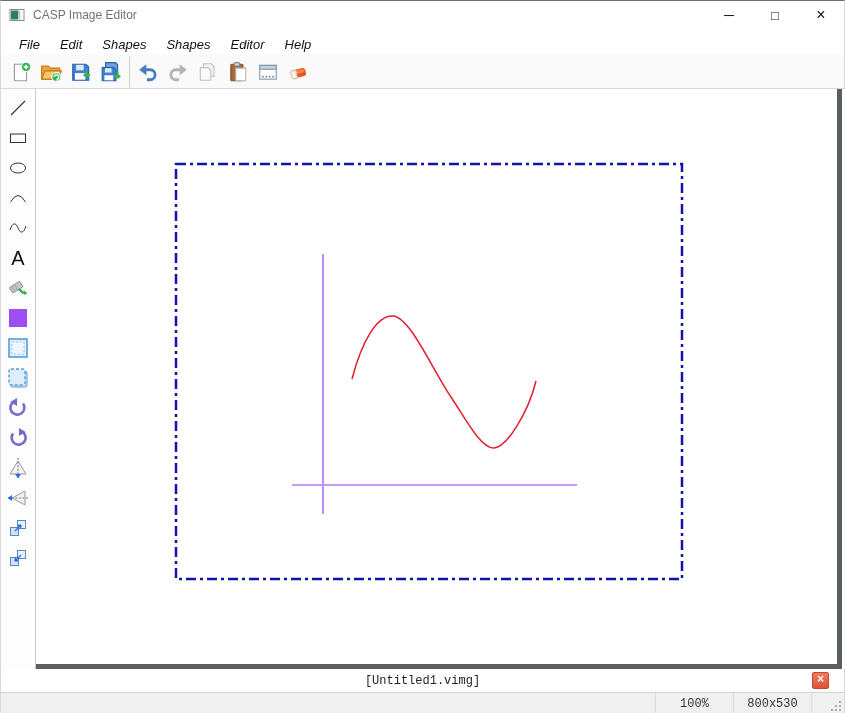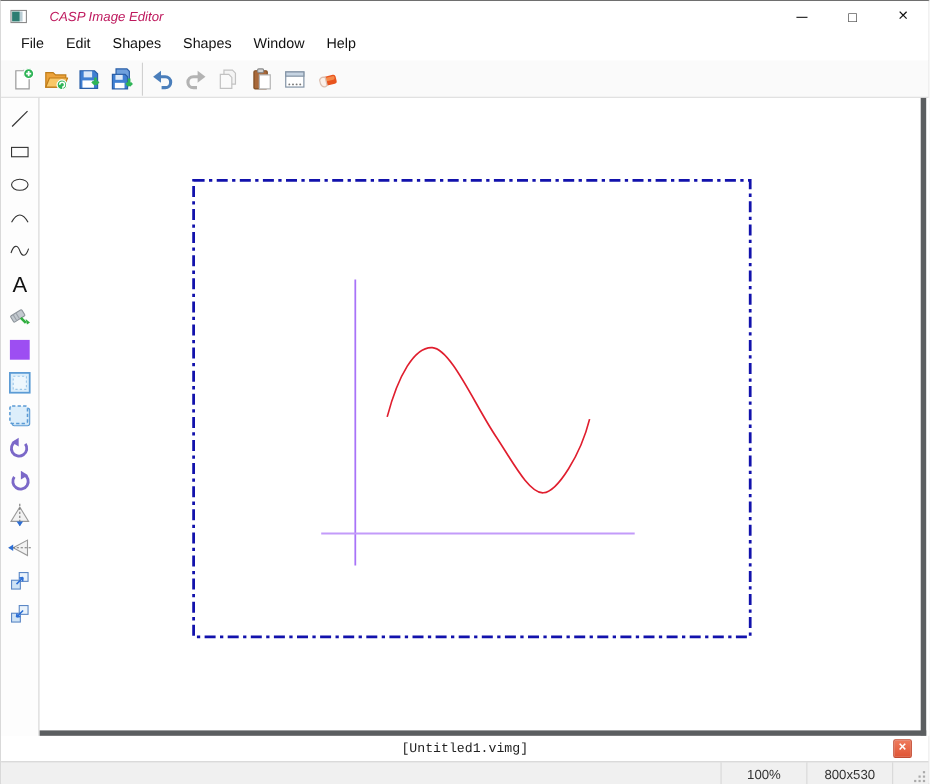--- a/index.html
+++ b/index.html
@@ -2,27 +2,27 @@
 <html><head>
 <meta charset="utf-8">
 <style>
   * { margin:0; padding:0; box-sizing:border-box; }
   html,body { width:845px; height:713px; background:#fff; font-family:"Liberation Sans", sans-serif; overflow:hidden; }
   #app { position:relative; width:845px; height:713px; background:#fff; border:1px solid #d9d9d9; border-top:1px solid #6f6f6f; }
 
   
   .titlebar { position:absolute; left:0; top:0; width:100%; height:28px; background:#fff; display:flex; align-items:center; }
   .app-icon { width:16px; height:16px; margin-left:8px; }
-  .title-text { font-size:12px; color:#be185d; margin-left:20px;font-style:italic; }
+  .title-text { font-size:12px; color:#737373; margin-left:8px; }
   .win-controls { margin-left:auto; display:flex; height:100%; }
   .win-btn { width:46px; height:100%; display:flex; align-items:center; justify-content:center; font-size:13px; color:#111; cursor:default; }
   .win-btn.min { font-size:14px; }
 
   
-  .menubar { position:absolute; left:0; top:28px; width:100%; height:26px; background:#fff; display:flex; align-items:flex-start; padding-left:8px; }
+  .menubar { position:absolute; left:0; top:28px; width:100%; height:26px; background:#fff; display:flex; align-items:flex-end; padding-left:8px;font-style:italic; }
   .menu-item { font-size:13px; color:#111; padding:3px 10px; }
 
   
   .toolbar { position:absolute; left:0; top:54px; width:100%; height:34px; background:#fafafa; border-bottom:1px solid #d8d8d8; display:flex; align-items:center; padding-left:6px; }
   .tb-btn { width:27px; height:27px; display:flex; align-items:center; justify-content:center; margin-right:3px; }
   .tb-sep { width:1px; height:30px; background:#d0d0d0; margin:0 4px 0 2px; }
 
   
   .main { position:absolute; left:0; top:88px; width:845px; height:580px; background:#fff; }
   .tool-strip { position:absolute; left:0; top:0; width:35px; height:580px; background:#fdfdfd; border-right:1px solid #c9c9c9; padding-top:4px; }
@@ -30,21 +30,21 @@
   .canvas-frame { position:absolute; left:35px; top:0; width:806px; height:580px; background:#fff; border-right:5px solid #5b5e60; border-bottom:5px solid #5b5e60; }
   .canvas-frame svg { display:block; }
 
   
   .tabbar { position:absolute; left:0; top:668px; width:100%; height:23px; background:#fff; display:flex; align-items:center; justify-content:center;font-family:Liberation Mono, monospace; }
   .tab-label { font-size:12px; color:#222; }
   .tab-close { position:absolute; right:15px; top:3px; width:17px; height:17px; background:linear-gradient(#ef7a5c,#e05535); border:1px solid #c34a31; border-radius:2px; color:#fff; font-size:12px; font-weight:bold; line-height:15px; text-align:center; }
 
   
   .statusbar { position:absolute; left:0; top:691px; width:100%; height:22px; background:#f0f0f0; border-top:1px solid #d4d4d4; display:flex; justify-content:flex-end; align-items:stretch; font-size:12px; color:#333; }
-  .status-cell { width:78px; border-left:1px solid #d8d8d8; display:flex; align-items:center; justify-content:center; }
+  .status-cell { width:78px; border-left:1px solid #d8d8d8; display:flex; align-items:center; justify-content:center;font-family:Liberation Mono, monospace; }
   .grip-cell { width:33px; border-left:1px solid #d8d8d8; position:relative; }
   .grip { position:absolute; right:3px; bottom:3px; width:12px; height:12px; }
   .grip i { position:absolute; width:2px; height:2px; background:#aaa; }
   .grip i:nth-child(1){right:0;bottom:0}.grip i:nth-child(2){right:0;bottom:4px}.grip i:nth-child(3){right:4px;bottom:0}
   .grip i:nth-child(4){right:0;bottom:8px}.grip i:nth-child(5){right:4px;bottom:4px}.grip i:nth-child(6){right:8px;bottom:0}
 </style>
 </head>
 <body>
 
 <div id="app">
@@ -61,21 +61,21 @@
       <div class="win-btn">□</div>
       <div class="win-btn" style="font-size:16px;">×</div>
     </div>
   </div>
 
   <div class="menubar">
     <span class="menu-item">File</span>
     <span class="menu-item">Edit</span>
     <span class="menu-item">Shapes</span>
     <span class="menu-item">Shapes</span>
-    <span class="menu-item">Window</span>
+    <span class="menu-item">Editor</span>
     <span class="menu-item">Help</span>
   </div>
 
   <div class="toolbar">
     <div class="tb-btn">
       <svg width="22" height="22" viewBox="0 0 20 20">
         <path d="M4,3 h7 l4,4 v11 h-11 z" fill="#fff" stroke="#9a9a9a"></path>
         <path d="M11,3 l4,4 h-4 z" fill="#e6e6e6" stroke="#9a9a9a"></path>
         <circle cx="14.6" cy="5.4" r="4.2" fill="#2fb457" stroke="#fff"></circle>
         <path d="M14.6,3.3 v4.2 M12.5,5.4 h4.2" stroke="#fff" stroke-width="1.5"></path>

